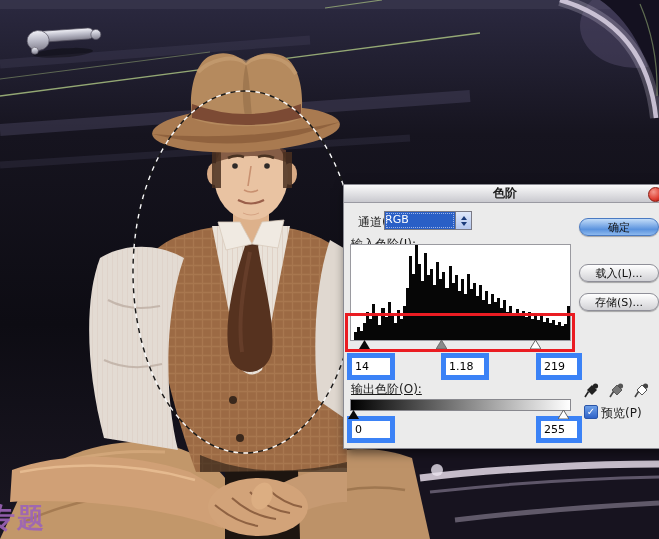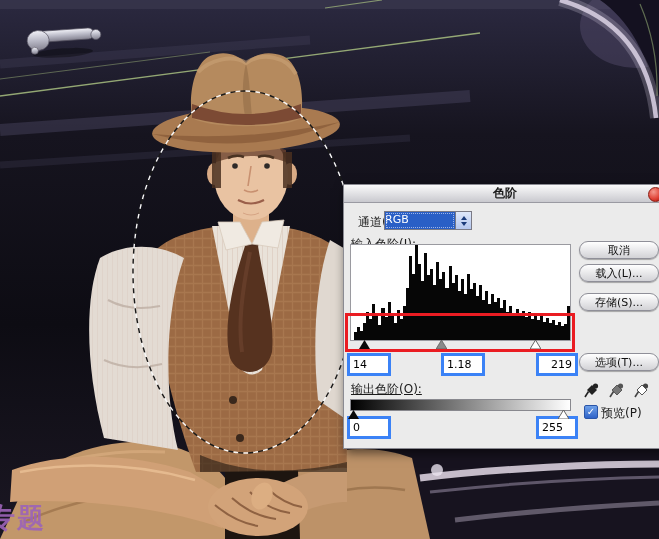--- a/index.html
+++ b/index.html
@@ -27,21 +27,21 @@
   .tri-up-s{width:0;height:0;border-left:3px solid transparent;border-right:3px solid transparent;
             border-bottom:4px solid #1a3a7a;}
   .tri-dn-s{width:0;height:0;border-left:3px solid transparent;border-right:3px solid transparent;
             border-top:4px solid #1a3a7a;}
   .histbox{position:absolute;left:6px;top:59px;width:219px;height:95px;background:#fff;
            border:1px solid #9a9aa0;display:flex;align-items:flex-end;overflow:hidden;}
   .hbar{flex:1;background:#060606;}
   .redbox{position:absolute;left:1px;top:128px;width:224px;height:33px;
           border:3px solid #ea1c22;z-index:5;}
   .slider{position:absolute;z-index:3;}
-  .field{position:absolute;height:15px;border:3px solid #3b82f6;background:#fff;
+  .field{position:absolute;height:15px;border:5px solid #3b82f6;background:#fff;
          font-size:11px;font-family:"DejaVu Sans","Liberation Sans",sans-serif;
          padding:1px 3px;width:28px;}
   .gradbar{position:absolute;left:6px;top:214px;width:219px;height:10px;
            border:1px solid #88888e;background:linear-gradient(to right,#000,#fff);}
   .pill{position:absolute;left:235px;width:78px;height:16px;border-radius:9px;
         border:1px solid #8f8f98;background:linear-gradient(#ffffff,#d2d2d6);
         font-size:11px;color:#111;display:flex;align-items:center;justify-content:center;
         box-shadow:0 1px 1px rgba(0,0,0,.3);cursor:default;}
   .pill.ok{background:linear-gradient(#c2dcf8,#5b93de 65%,#8db9ee);border-color:#4a7ac2;}
   .dropper{position:absolute;top:197px;width:16px;height:17px;}
@@ -275,38 +275,37 @@
       <polygon points="5.5,0 11,9 0,9" fill="#8a8a8a" stroke="#555" stroke-width="0.7"></polygon>
     </svg>
   <svg class="slider" style="left:186px;top:155px;" width="11" height="9">
       <polygon points="5.5,0 11,9 0,9" fill="#ffffff" stroke="#555" stroke-width="0.9"></polygon>
     </svg>
 
   <div class="redbox"></div>
 
   <input class="field" style="left: 3px; top: 168px; width: 32px;" value="14">
   <input class="field" style="left: 97px; top: 168px; width: 32px;" value="1.18">
-  <input class="field" style="left: 192px; top: 168px; width: 30px; text-align: right;" value="219">
+  <input class="field" style="left: 192px; top: 168px; width: 30px;" value="219">
 
   <span class="lbl" style="left:7px;top:196px;text-decoration:underline;">输出色阶(O):</span>
   <div class="gradbar"></div>
   <svg class="slider" style="left:4px;top:225px;" width="11" height="9">
       <polygon points="5.5,0 11,9 0,9" fill="#0a0a0a"></polygon>
     </svg>
   <svg class="slider" style="left:214px;top:225px;" width="11" height="9">
       <polygon points="5.5,0 11,9 0,9" fill="#ffffff" stroke="#555" stroke-width="0.9"></polygon>
     </svg>
 
   <input class="field" style="left: 3px; top: 231px; width: 32px;" value="0">
   <input class="field" style="left: 192px; top: 231px; width: 30px;" value="255">
 
-  <div class="pill" style="top:56px;">取消</div>
+  <div class="pill ok" style="top:33px;">确定</div>
   <div class="pill" style="top:79px;">载入(L)...</div>
   <div class="pill" style="top:108px;">存储(S)...</div>
-  <div class="pill" style="top:168px;">选项(T)...</div>
 
   <svg class="dropper" style="left:240px;" viewBox="0 0 16 17">
     <circle cx="11.5" cy="4" r="2.6" fill="#222"></circle>
       <polygon points="8,3 13,8 8,13 3,8" fill="#222"></polygon>
       <path d="M4.5,9.5 L1,15" stroke="#222" stroke-width="1.6"></path>
     </svg>
   <svg class="dropper" style="left:265px;" viewBox="0 0 16 17">
     <circle cx="11.5" cy="4" r="2.6" fill="#555"></circle>
       <polygon points="8,3 13,8 8,13 3,8" fill="#777" stroke="#444" stroke-width="0.8"></polygon>
       <path d="M4.5,9.5 L1,15" stroke="#444" stroke-width="1.6"></path>

